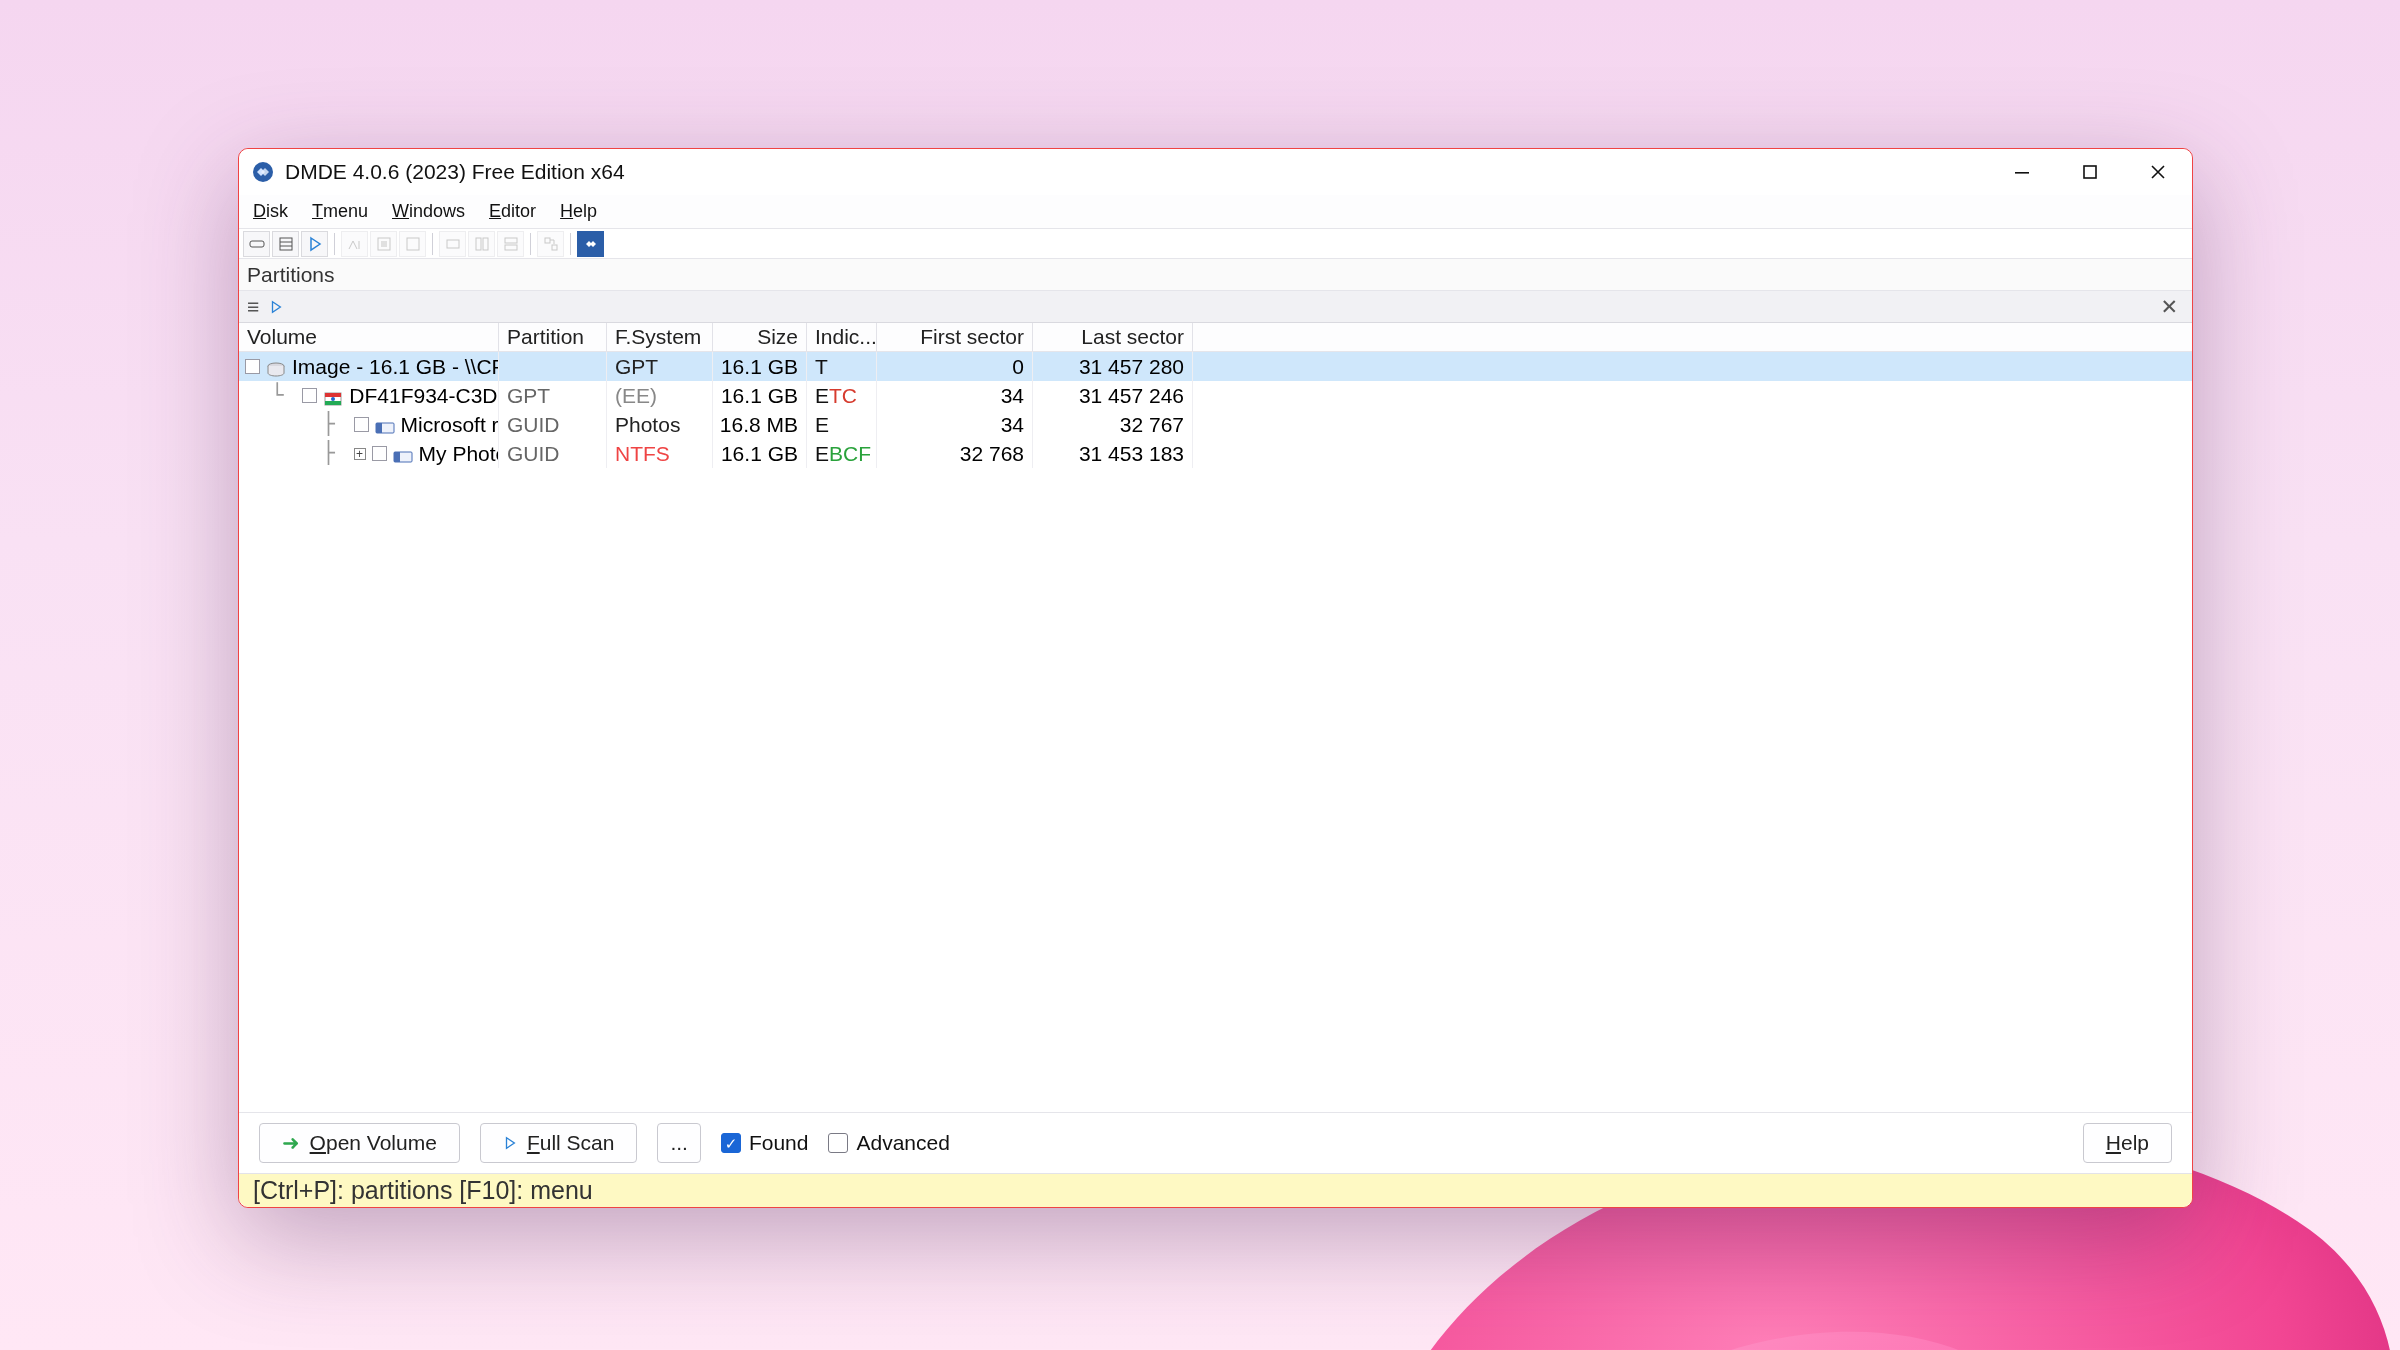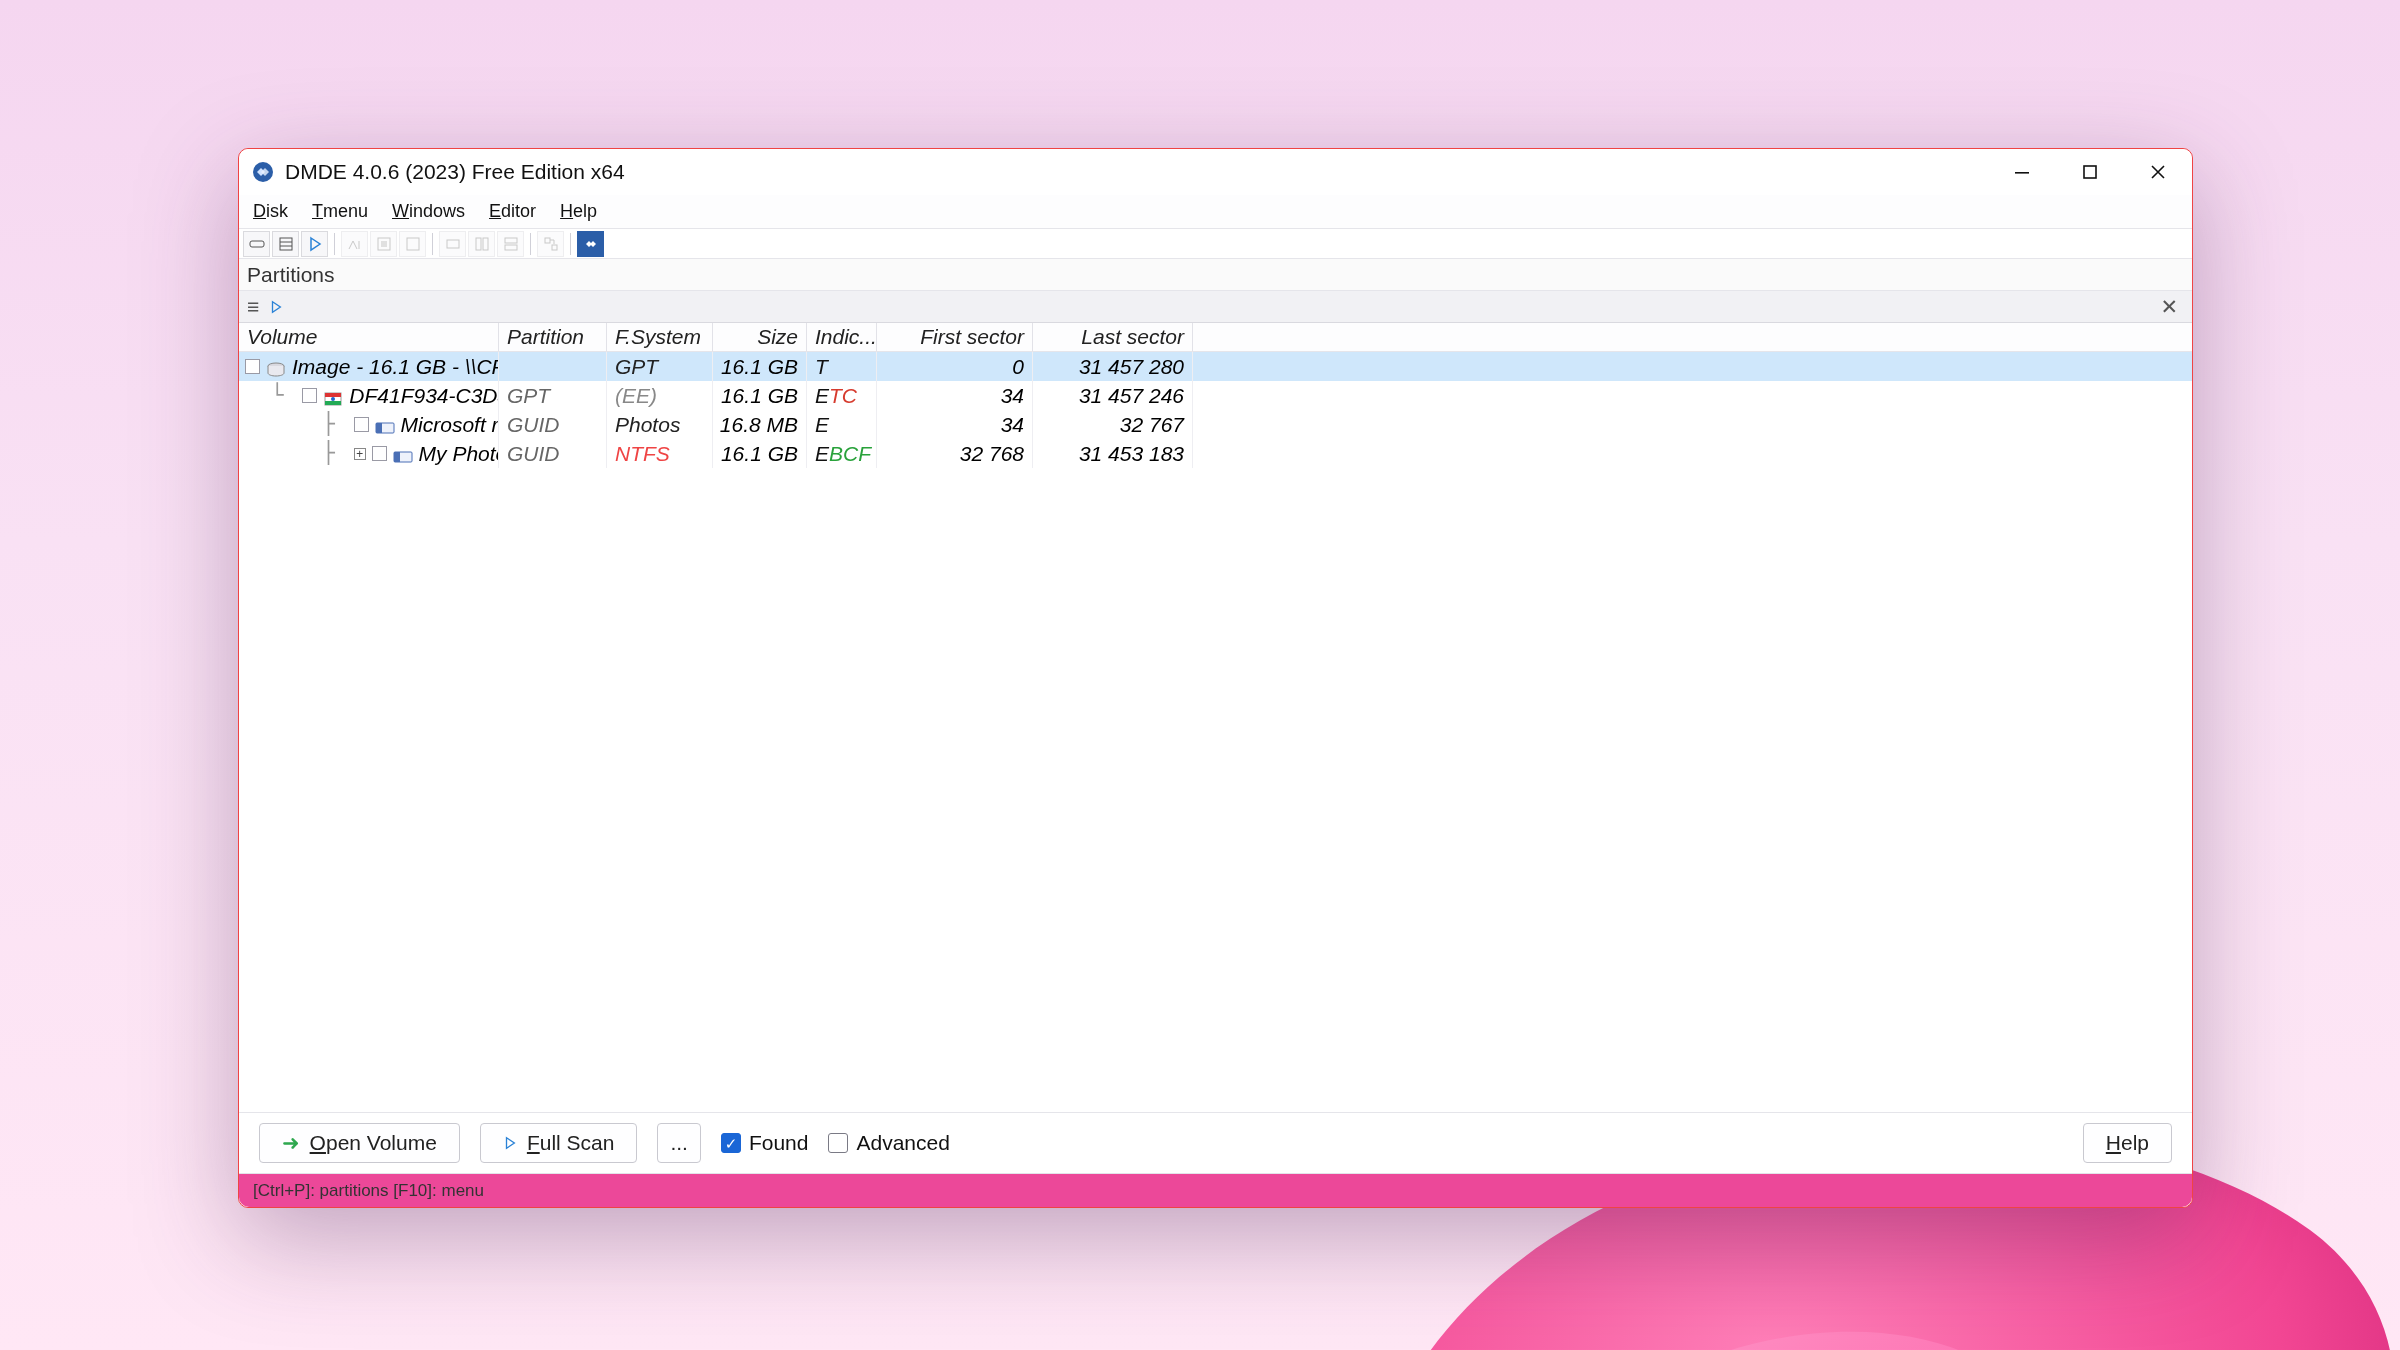--- a/index.html
+++ b/index.html
@@ -109,21 +109,20 @@
   }
   .panehdr .closex { margin-left: auto; color:#555; padding:0 6px;}
   
   .table {
     flex: 1;
     display: flex;
     flex-direction: column;
     overflow: hidden;
     background: #fff;
     border-bottom: 1px solid #e5e5ea;
-    font-style: italic;
   }
   .thead, .trow {
     display: grid;
     grid-template-columns: 260px 108px 106px 94px 70px 156px 160px;
     align-items: center;
     height: 29px;
     font-size: 21px;
   }
   .thead {
     background: #fdfdfe;
@@ -172,25 +171,25 @@
   .chkbox {
     width:20px;height:20px;border:1.5px solid #7a7a85;border-radius:3px;background:#fff;
     display:flex;align-items:center;justify-content:center;flex:0 0 auto;
   }
   .chkbox.on{background:#1a66d6;border-color:#1a66d6;}
   .chkbox.on::after{content:"✓";color:#fff;font-size:15px;line-height:1;}
   .optlabel{font-size:21px;color:#111;display:flex;align-items:center;gap:8px;}
   
   .statusbar {
     height: 34px;
-    background: #ec4899;
+    background: #fef9c3;
     border-top: 1px solid #e3e3e9;
     display: flex; align-items: center;
     padding: 4px 14px;
-    font-size: 17px; color:#333;
+    font-size: 25px; color:#333;
     border-radius: 0 0 10px 10px;
   }
 </style>
 </head>
 <body>
 
 <div class="deco">
   <svg viewBox="0 0 1300 800">
     <defs>
       <radialGradient id="g1" cx="40%" cy="40%" r="70%">

